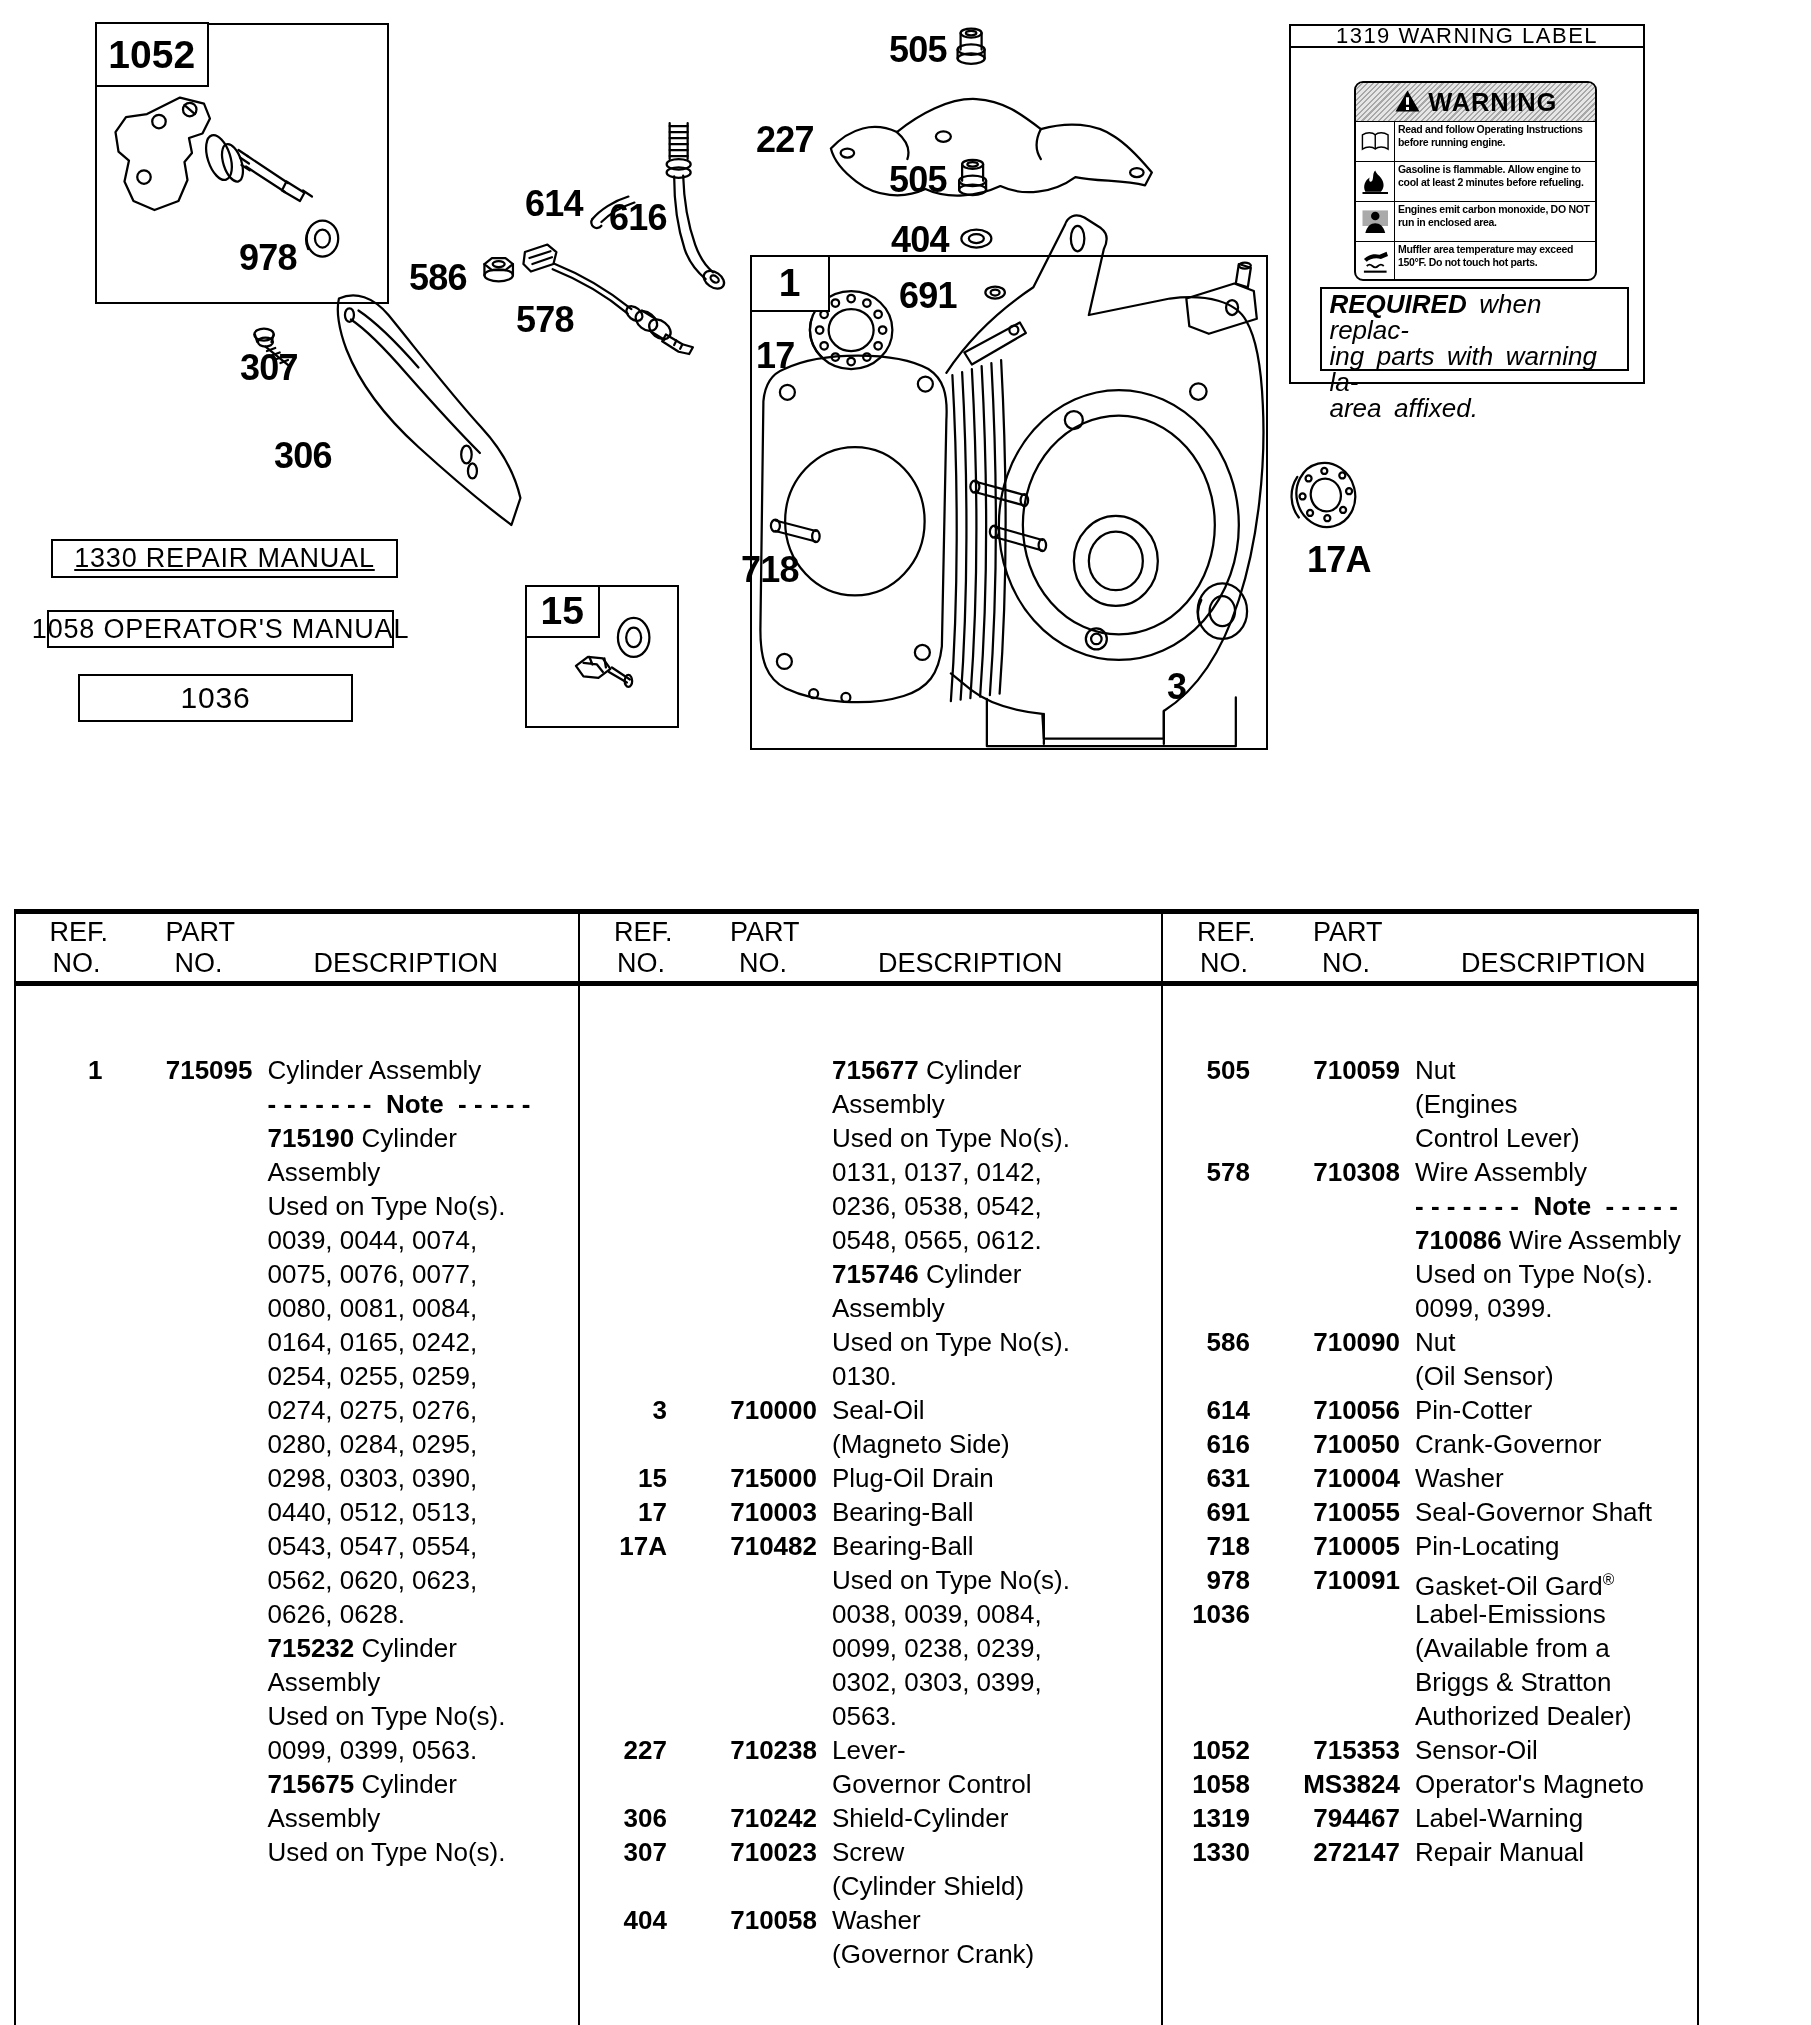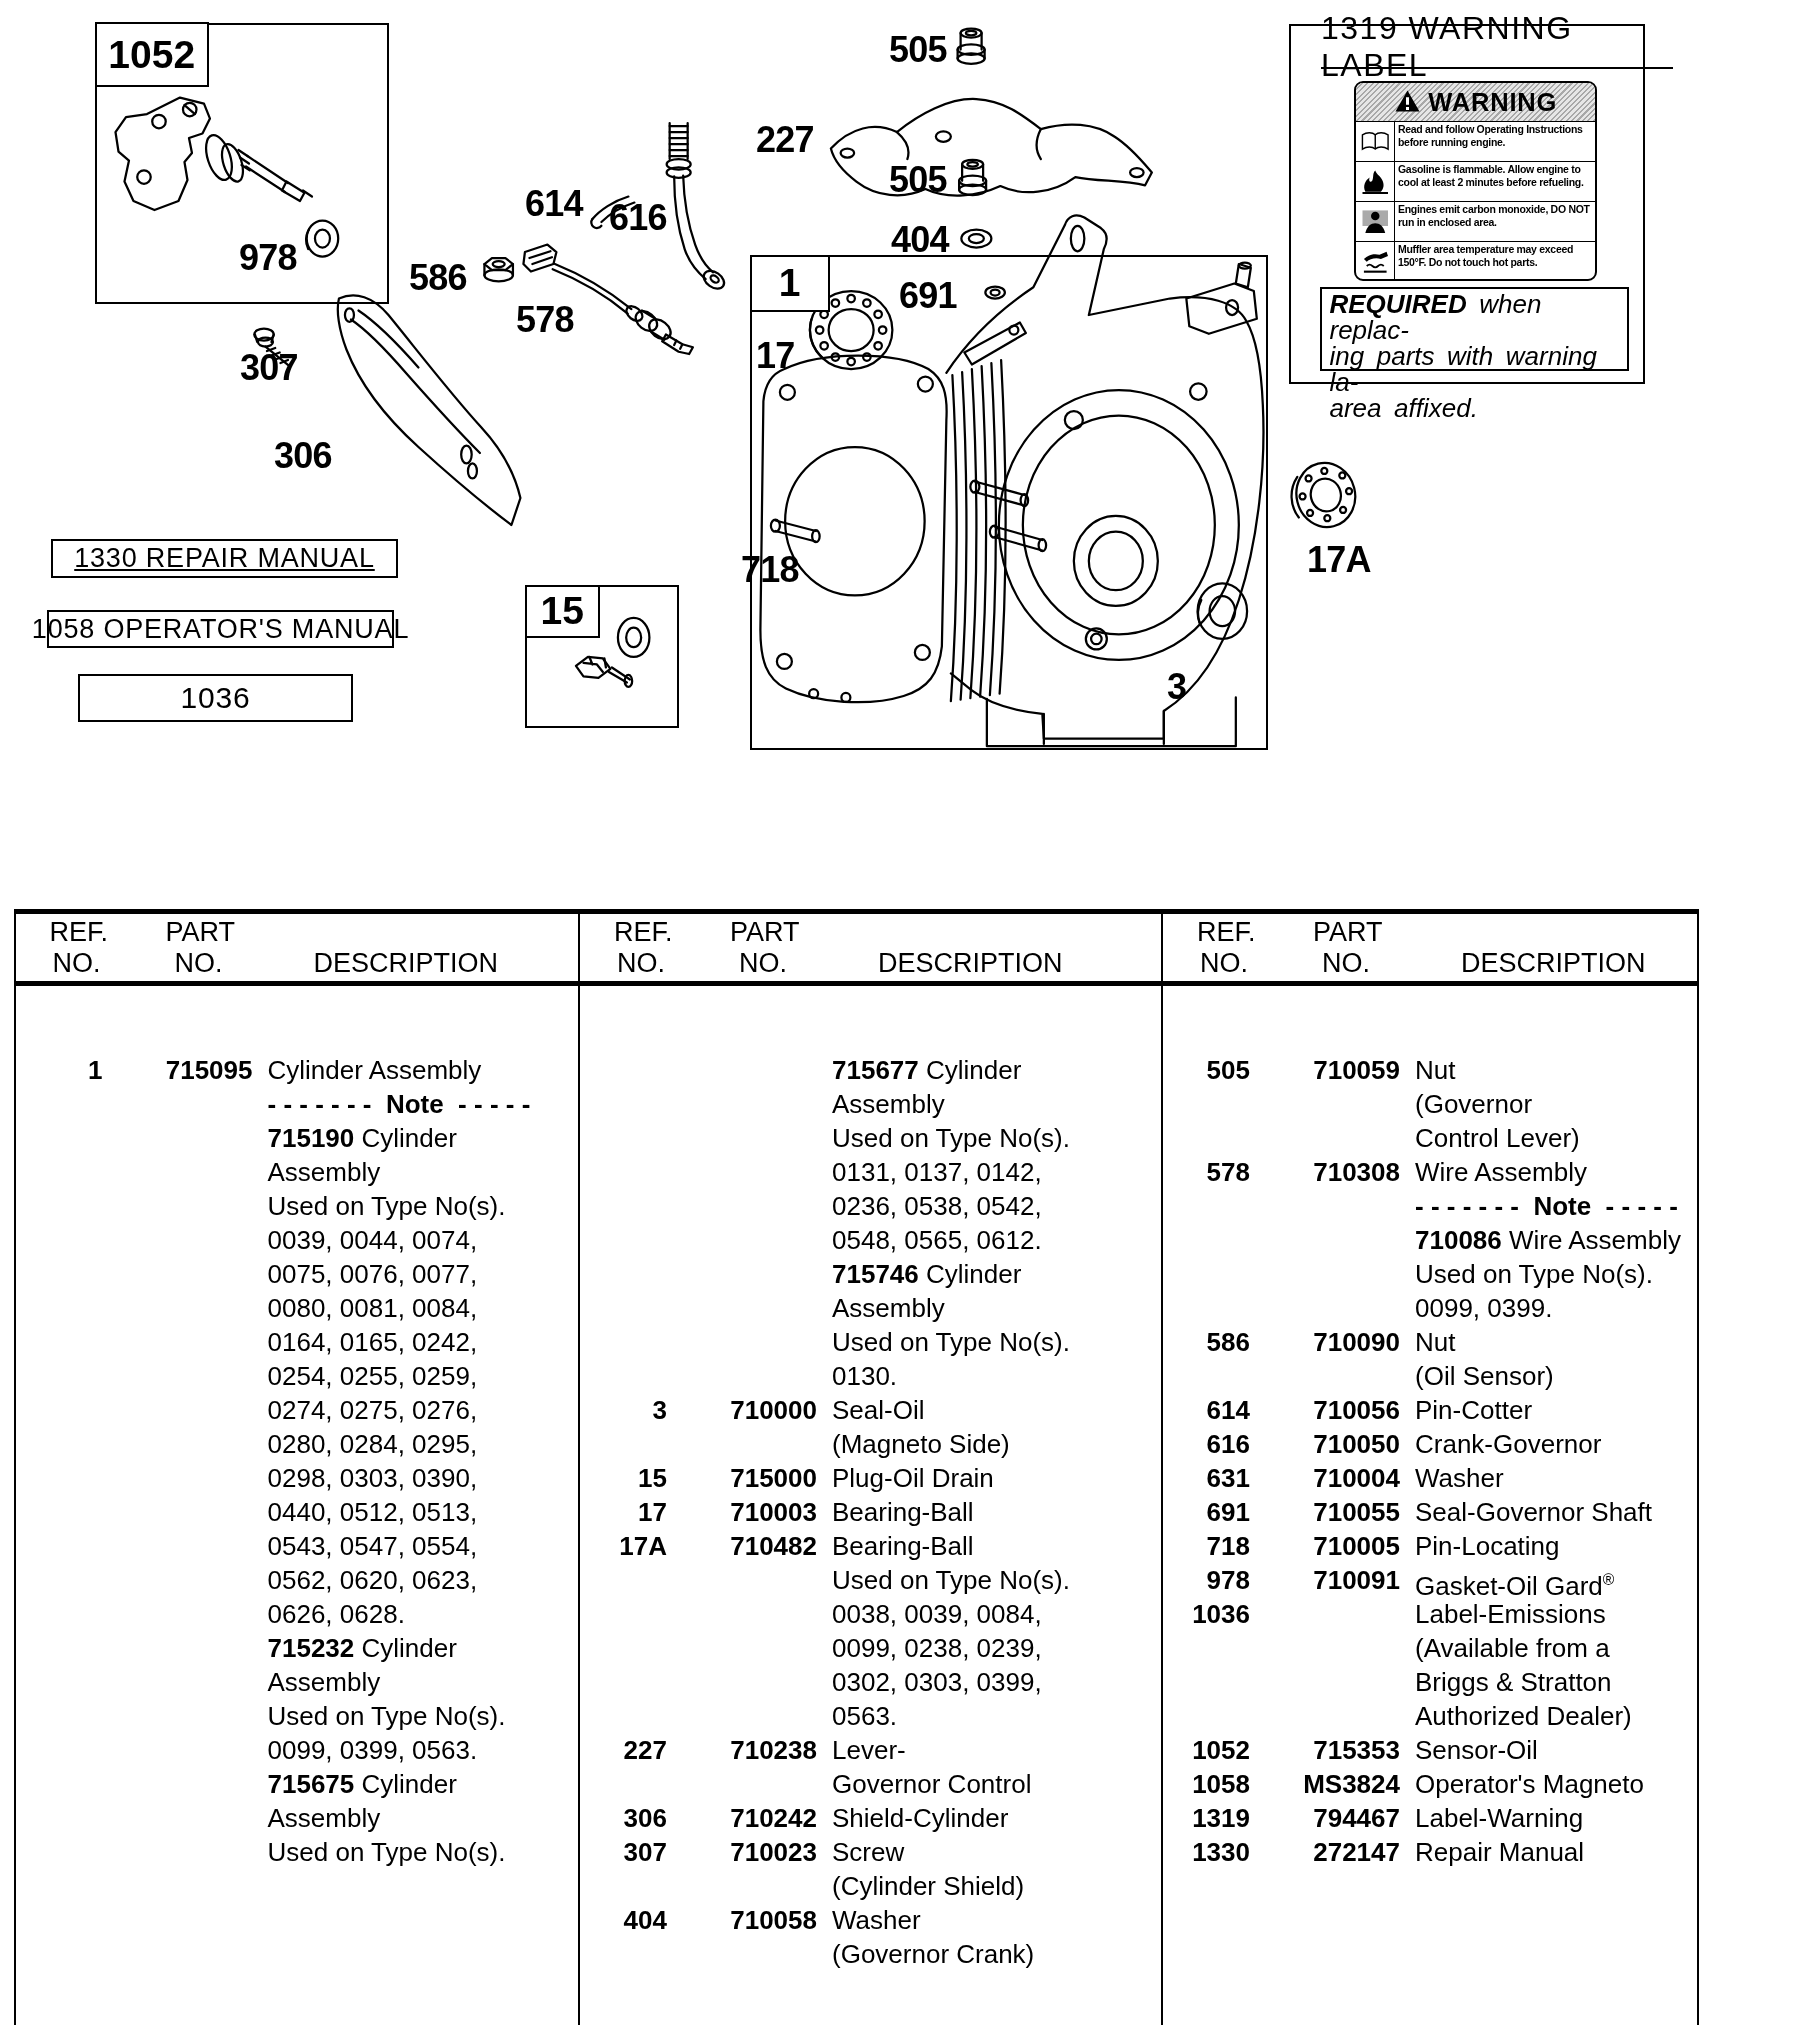--- a/index.html
+++ b/index.html
@@ -7,22 +7,22 @@
         font-family:"Liberation Sans",sans-serif;color:#000;overflow:hidden;}
   svg.art{position:absolute;left:0;top:0;}
   .callout{position:absolute;font-weight:bold;font-size:36px;letter-spacing:-0.8px;white-space:nowrap;}
   .pbox{position:absolute;border:2.3px solid #000;box-sizing:border-box;}
   .corner-label{position:absolute;top:-2.3px;left:-2.3px;border:2.3px solid #000;
         display:flex;align-items:center;justify-content:center;font-weight:bold;font-size:39px;background:#fff;box-sizing:border-box;}
   .simple-box{position:absolute;border:2.3px solid #000;display:flex;align-items:center;justify-content:center;
         font-size:27px;letter-spacing:0.8px;box-sizing:border-box;white-space:nowrap;}
   
   .warning-panel{position:absolute;left:1289px;top:24px;width:356px;height:360px;border:2.3px solid #000;box-sizing:border-box;}
-  .wp-title{position:absolute;left:0;top:0;width:100%;height:43px;border-bottom:2.3px solid #000;box-sizing:border-box;
-        display:flex;align-items:center;justify-content:center;font-size:32px;letter-spacing:1.5px;margin-left:30px;}
+  .wp-title{position:absolute;left:0;top:0;width:100%;height:22px;border-bottom:2.3px solid #000;box-sizing:border-box;
+        display:flex;align-items:center;justify-content:center;font-size:22px;letter-spacing:1.5px;}
   .wlabel{position:absolute;left:63px;top:55px;width:243px;height:200px;border:2.3px solid #000;border-radius:9px;
         box-sizing:border-box;overflow:hidden;background:#fff;}
   .wbanner{height:38px;display:flex;align-items:center;justify-content:center;gap:7.5px;
         background:repeating-linear-gradient(135deg,#a8a8a8 0 1.5px,#e6e6e6 1.5px 3.8px);border-bottom:1.5px solid #000;}
   .wbanner .wword{font-size:25.5px;font-weight:bold;letter-spacing:0.8px;}
   .warn-row{display:flex;height:40px;border-bottom:1.5px solid #000;box-sizing:border-box;}
   .warn-row:last-child{border-bottom:none;}
   .warn-icon{width:39px;border-right:1.5px solid #000;box-sizing:border-box;display:flex;align-items:center;justify-content:center;flex:none;}
   .warn-text{flex:1;padding:1px 3px;font-size:10.5px;font-weight:bold;line-height:1.2;letter-spacing:-0.3px;}
   .req-box{position:absolute;left:29px;top:261px;width:309px;height:84px;border:2.3px solid #000;box-sizing:border-box;
@@ -431,21 +431,21 @@
         <div class="tline"><span class="tref">227</span><span class="tpart">710238</span><span class="tdesc"><span>Lever-</span></span></div>
         <div class="tline"><span class="tref"></span><span class="tpart"></span><span class="tdesc"><span>Governor Control</span></span></div>
         <div class="tline"><span class="tref">306</span><span class="tpart">710242</span><span class="tdesc"><span>Shield-Cylinder</span></span></div>
         <div class="tline"><span class="tref">307</span><span class="tpart">710023</span><span class="tdesc"><span>Screw</span></span></div>
         <div class="tline"><span class="tref"></span><span class="tpart"></span><span class="tdesc"><span>(Cylinder Shield)</span></span></div>
         <div class="tline"><span class="tref">404</span><span class="tpart">710058</span><span class="tdesc"><span>Washer</span></span></div>
         <div class="tline"><span class="tref"></span><span class="tpart"></span><span class="tdesc"><span>(Governor Crank)</span></span></div>
       </div>
     <div class="tcol" style="left:1161px;width:536px;">
         <div class="tline"><span class="tref">505</span><span class="tpart">710059</span><span class="tdesc"><span>Nut</span></span></div>
-        <div class="tline"><span class="tref"></span><span class="tpart"></span><span class="tdesc"><span>(Governor</span></span></div>
+        <div class="tline"><span class="tref"></span><span class="tpart"></span><span class="tdesc"><span>(Engines</span></span></div>
         <div class="tline"><span class="tref"></span><span class="tpart"></span><span class="tdesc"><span>Control Lever)</span></span></div>
         <div class="tline"><span class="tref">578</span><span class="tpart">710308</span><span class="tdesc"><span>Wire Assembly</span></span></div>
         <div class="tline"><span class="tref"></span><span class="tpart"></span><span class="tdesc"><b>- - - - - - -  Note  - - - - -</b></span></div>
         <div class="tline"><span class="tref"></span><span class="tpart"></span><span class="tdesc"><b>710086 </b><span>Wire Assembly</span></span></div>
         <div class="tline"><span class="tref"></span><span class="tpart"></span><span class="tdesc"><span>Used on Type No(s).</span></span></div>
         <div class="tline"><span class="tref"></span><span class="tpart"></span><span class="tdesc"><span>0099, 0399.</span></span></div>
         <div class="tline"><span class="tref">586</span><span class="tpart">710090</span><span class="tdesc"><span>Nut</span></span></div>
         <div class="tline"><span class="tref"></span><span class="tpart"></span><span class="tdesc"><span>(Oil Sensor)</span></span></div>
         <div class="tline"><span class="tref">614</span><span class="tpart">710056</span><span class="tdesc"><span>Pin-Cotter</span></span></div>
         <div class="tline"><span class="tref">616</span><span class="tpart">710050</span><span class="tdesc"><span>Crank-Governor</span></span></div>

